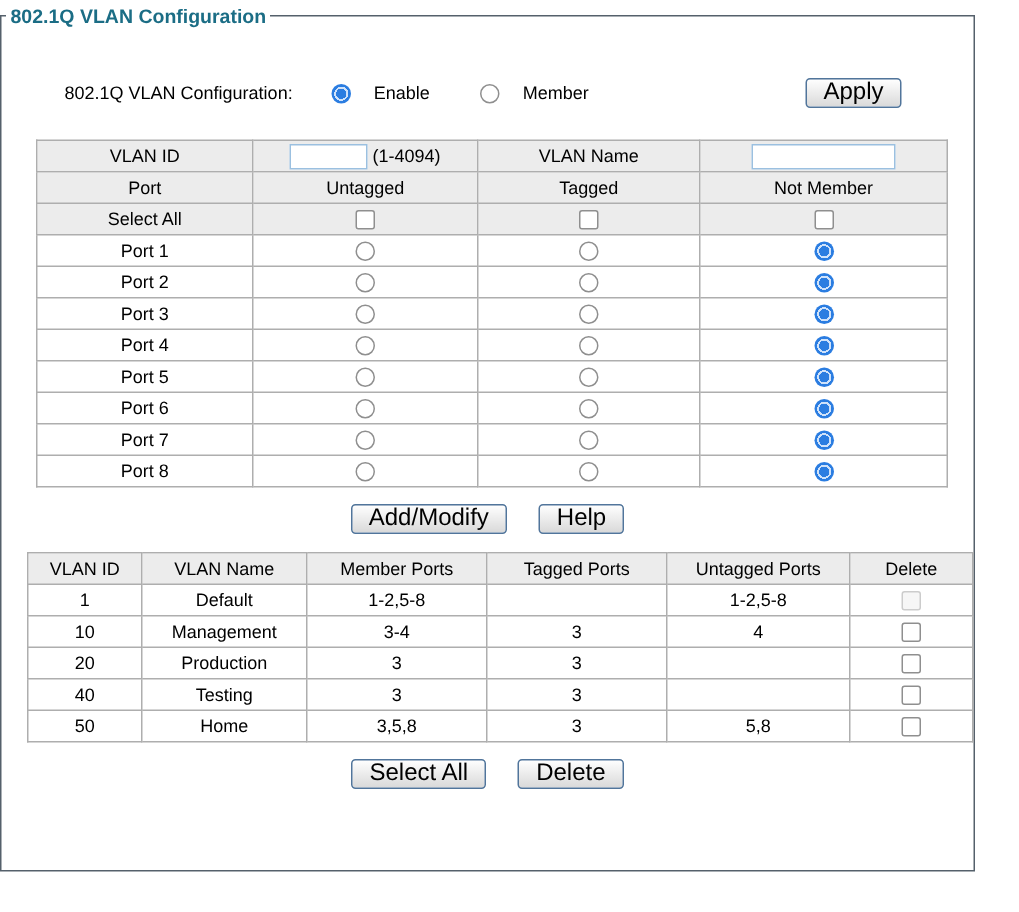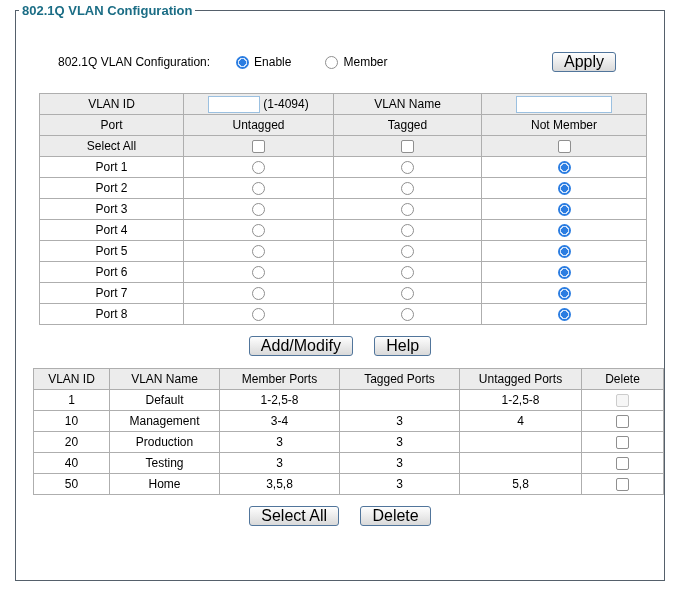--- a/index.html
+++ b/index.html
@@ -2,35 +2,35 @@
 <html><head>
 <meta charset="utf-8">
 <style>
   html,body{margin:0;padding:0;}
   body{
     width:679px;height:608px;background:#ffffff;
     font-family:"Liberation Sans", sans-serif;font-size:12px;color:#000;
     position:relative;overflow:hidden;
   }
   fieldset.section{
-    position:absolute;left:15px;top:3px;width:645px;height:578px;
+    position:absolute;left:0;top:3px;width:645px;height:578px;
     box-sizing:border-box;border:1px solid #55606b;margin:0;padding:0 0 0 0;
   }
   legend.section-title{
     color:#1b6d85;font-weight:bold;font-size:13px;
     margin-left:3px;padding:0 3px;
   }
   
   .config-row{
     display:flex;align-items:center;
     margin:34px 0 0 42px;height:20px;
   }
   .config-label{margin-right:26px;}
   .radio-opt{display:flex;align-items:center;margin-right:34px;cursor:default;}
-  .radio-opt .opt-label{margin-left:5px;}
+  .radio-opt .opt-label{margin-left:15px;}
   
   .radio{
     display:inline-block;width:13px;height:13px;border-radius:50%;
     border:1px solid #8f8f8f;background:#fff;box-sizing:border-box;
     vertical-align:middle;flex:0 0 auto;
   }
   .radio.checked{
     border:none;
     background:radial-gradient(circle, #2b7de1 0 3.5px, #cfe2fa 3.5px 4.7px, #2b7de1 4.7px 7px);
   }

